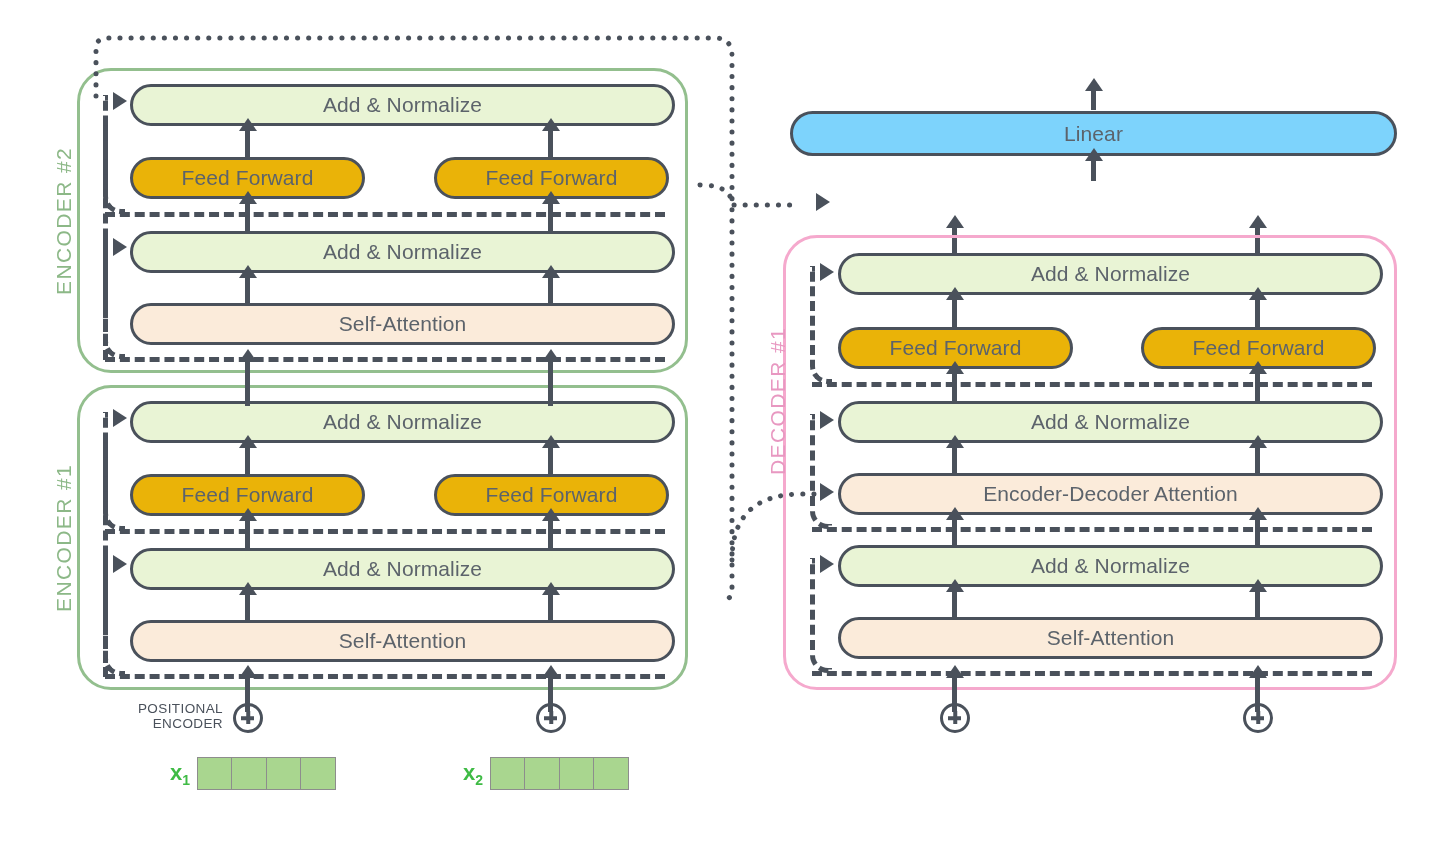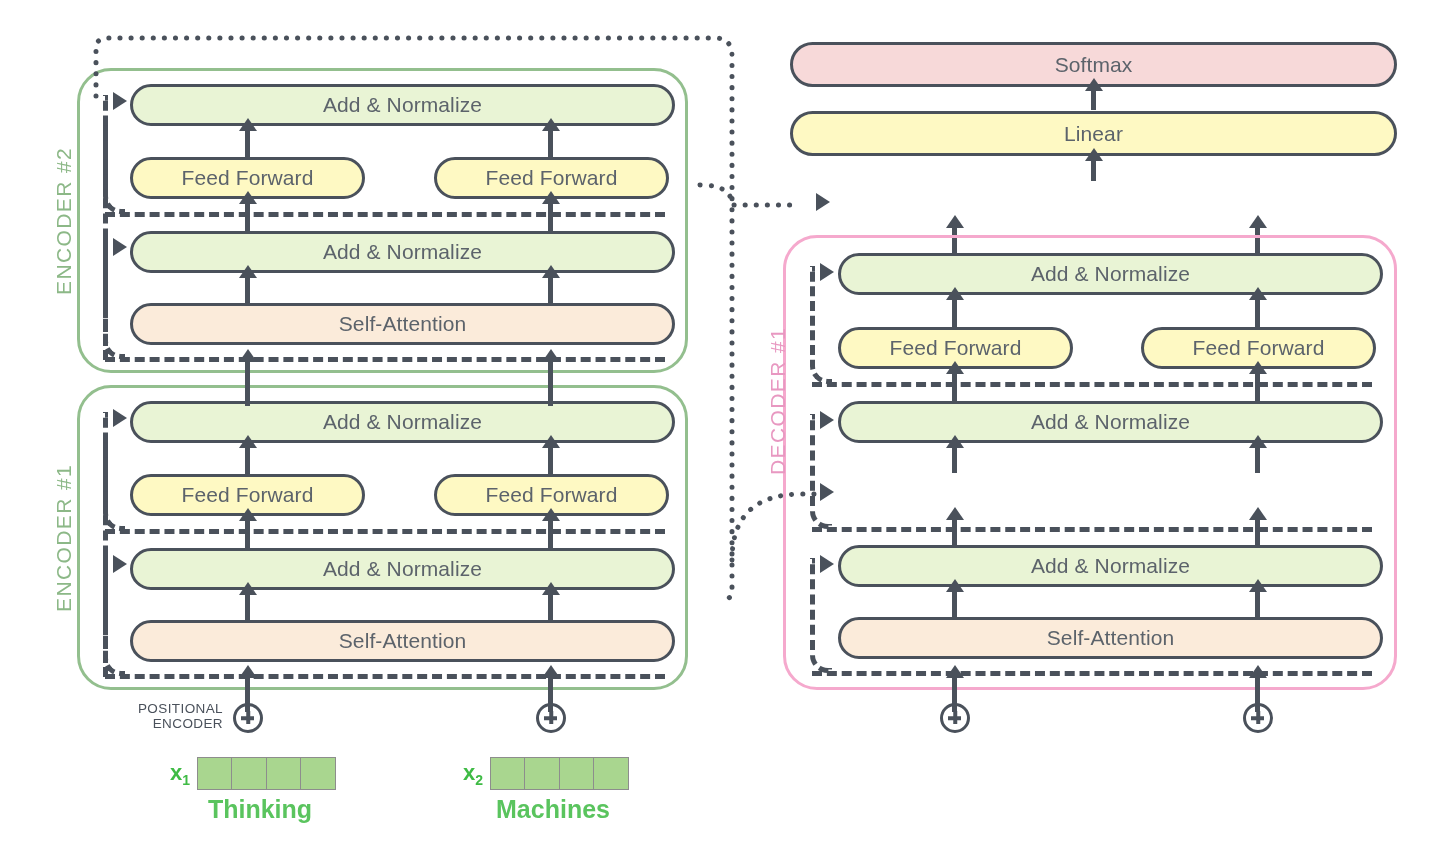--- a/index.html
+++ b/index.html
@@ -8,24 +8,24 @@
        -webkit-font-smoothing:antialiased;}
   #stage{position:absolute;inset:0;}
 
   
   .node{position:absolute;box-sizing:border-box;display:flex;
         align-items:center;justify-content:center;
         border:3px solid #4a515b;border-radius:26px;
         color:#5c636b;font-size:21px;letter-spacing:.1px;white-space:nowrap;}
 
   .n-green  {background:#e9f4d5;}
-  .n-blue   {background:#fef9c3;}
+  .n-blue   {background:#eab308;}
   .n-orange {background:#fbebda;}
   .n-pink   {background:#f7d9d9;}
-  .n-purple {background:#fef9c3;}
+  .n-purple {background:#7dd3fc;}
 
   
   .stack{position:absolute;box-sizing:border-box;border-radius:34px;background:transparent;}
   .stack-enc{border:3px solid #93bf8e;}
   .stack-dec{border:3px solid #f5a9cd;}
 
   
   .vlabel{position:absolute;transform-origin:0 0;transform:rotate(-90deg);
           font-size:21px;letter-spacing:1.4px;white-space:nowrap;font-weight:400;}
   .vlabel-enc{color:#8cb887;}
@@ -142,47 +142,45 @@
     <span>ENCODER</span>
   </div>
 
   <div class="emb-sub" style="left:170px;top:760px;">x<sub>1</sub></div>
   <div class="emb" style="left:197px;top:757px;">
     <div class="cell"></div>
     <div class="cell"></div>
     <div class="cell"></div>
     <div class="cell"></div>
   </div>
-  <div class="word" style="left:175px;top:795px;width:170px;">Thinking</div>
 
   <div class="emb-sub" style="left:463px;top:760px;">x<sub>2</sub></div>
   <div class="emb" style="left:490px;top:757px;">
     <div class="cell"></div>
     <div class="cell"></div>
     <div class="cell"></div>
     <div class="cell"></div>
   </div>
-  <div class="word" style="left:468px;top:795px;width:170px;">Machines</div>
-
-  <div class="node n-pink" style="left:790px;top:42px;width:607px;height:45px;">Softmax</div>
+
   <div class="varrow" style="left:1091px;top:89px;height:21px;"></div>
   <div class="node n-purple" style="left:790px;top:111px;width:607px;height:45px;">Linear</div>
   <div class="varrow" style="left:1091px;top:159px;height:22px;"></div>
 
 
   <div class="varrow" style="left:952px;top:226px;height:28px;"></div>
   <div class="varrow" style="left:1255px;top:226px;height:28px;"></div>
 
   <div class="stack stack-dec" style="left:783px;top:235px;width:614px;height:455px;"></div>
   <div class="vlabel vlabel-dec" style="left:766px;top:475px;">DECODER #1</div>
 
   <div class="node n-green" style="left:838px;top:253px;width:545px;height:42px;">Add &amp; Normalize</div>
   <div class="node n-blue" style="left:838px;top:327px;width:235px;height:42px;">Feed Forward</div>
   <div class="node n-blue" style="left:1141px;top:327px;width:235px;height:42px;">Feed Forward</div>
   <div class="node n-green" style="left:838px;top:401px;width:545px;height:42px;">Add &amp; Normalize</div>
+  <div class="node n-orange" style="left:838px;top:473px;width:545px;height:42px;">Encoder-Decoder Attention</div>
   <div class="node n-green" style="left:838px;top:545px;width:545px;height:42px;">Add &amp; Normalize</div>
   <div class="node n-orange" style="left:838px;top:617px;width:545px;height:42px;">Self-Attention</div>
 
   <div class="varrow" style="left:952px;top:590px;height:27px;"></div>
   <div class="varrow" style="left:1255px;top:590px;height:27px;"></div>
   <div class="varrow" style="left:952px;top:518px;height:27px;"></div>
   <div class="varrow" style="left:1255px;top:518px;height:27px;"></div>
   <div class="varrow" style="left:952px;top:446px;height:27px;"></div>
   <div class="varrow" style="left:1255px;top:446px;height:27px;"></div>
   <div class="varrow" style="left:952px;top:372px;height:29px;"></div>

